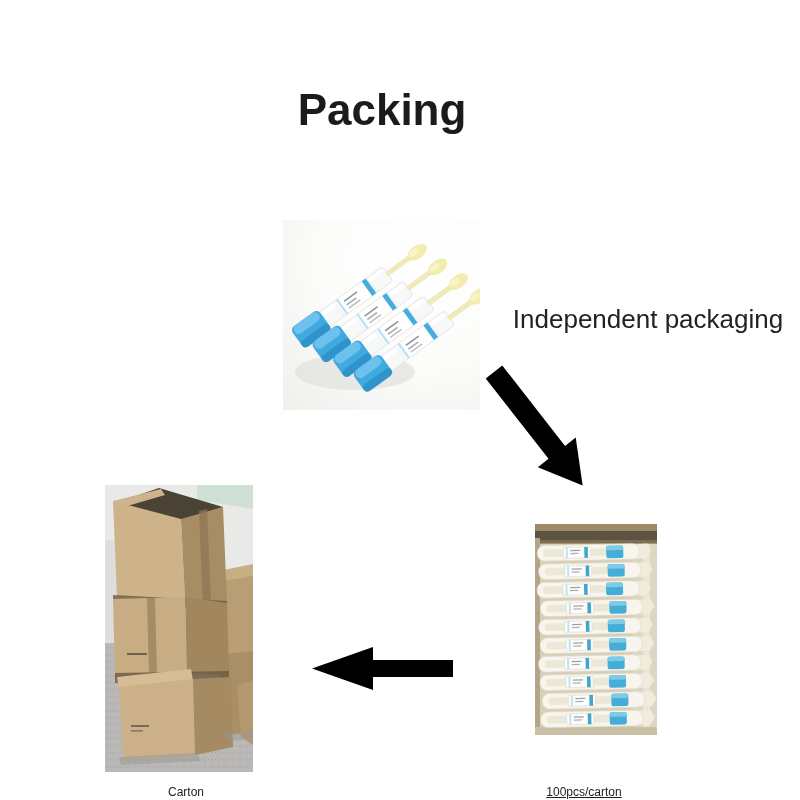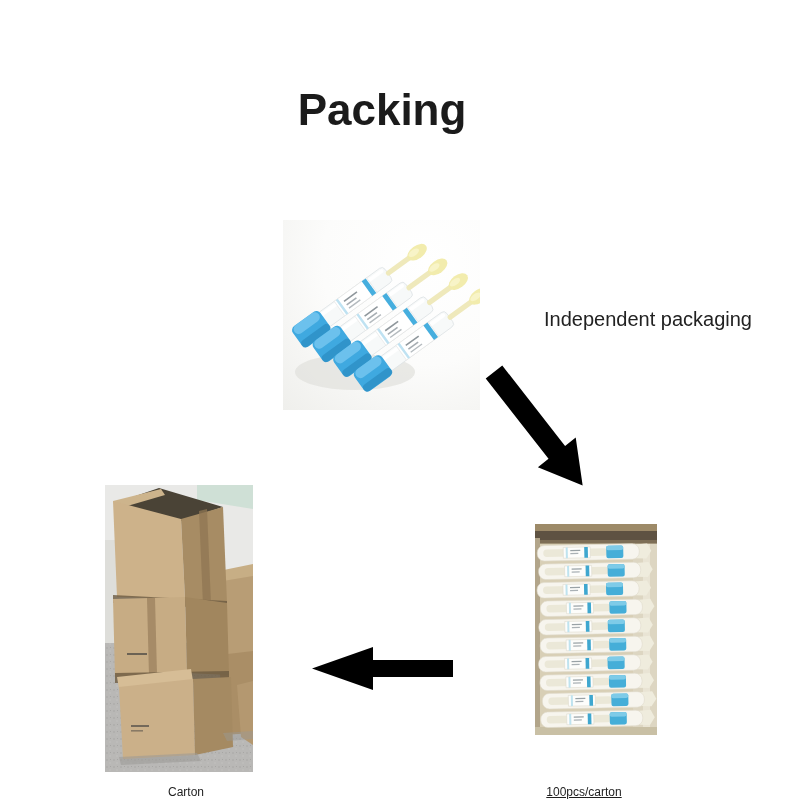--- a/index.html
+++ b/index.html
@@ -6,21 +6,21 @@
   .page{
     position:relative;width:800px;height:800px;background:#ffffff;overflow:hidden;
     font-family:"Liberation Sans", sans-serif;color:#1e1e1e;margin-top:47px;
   }
   .title{
     position:absolute;left:382px;top:38px;transform:translateX(-50%);
     font-size:44px;font-weight:700;color:#1b1b1b;white-space:nowrap;
   }
   .annotation{
     position:absolute;left:648px;top:261px;transform:translateX(-50%);
-    font-size:20px;line-height:23px;text-align:right;color:#222;white-space:nowrap;
+    font-size:26px;line-height:23px;text-align:right;color:#222;white-space:nowrap;
   }
   .photo{position:absolute;overflow:hidden;}
   .photo-tubes{
     left:283px;top:173px;width:197px;height:190px;
     background:radial-gradient(circle at 72% 22%, #ffffff 0%, #fcfcfb 50%, #efefec 100%);
   }
   .photo-packed{left:535px;top:477px;width:122px;height:211px;background:#d8cfb6;}
   .photo-carton{left:105px;top:438px;width:148px;height:287px;background:#e9e9e7;}
   .arrow-diag{position:absolute;left:474px;top:312px;width:120px;height:140px;}
   .arrow-left{position:absolute;left:305px;top:598px;width:155px;height:48px;}

